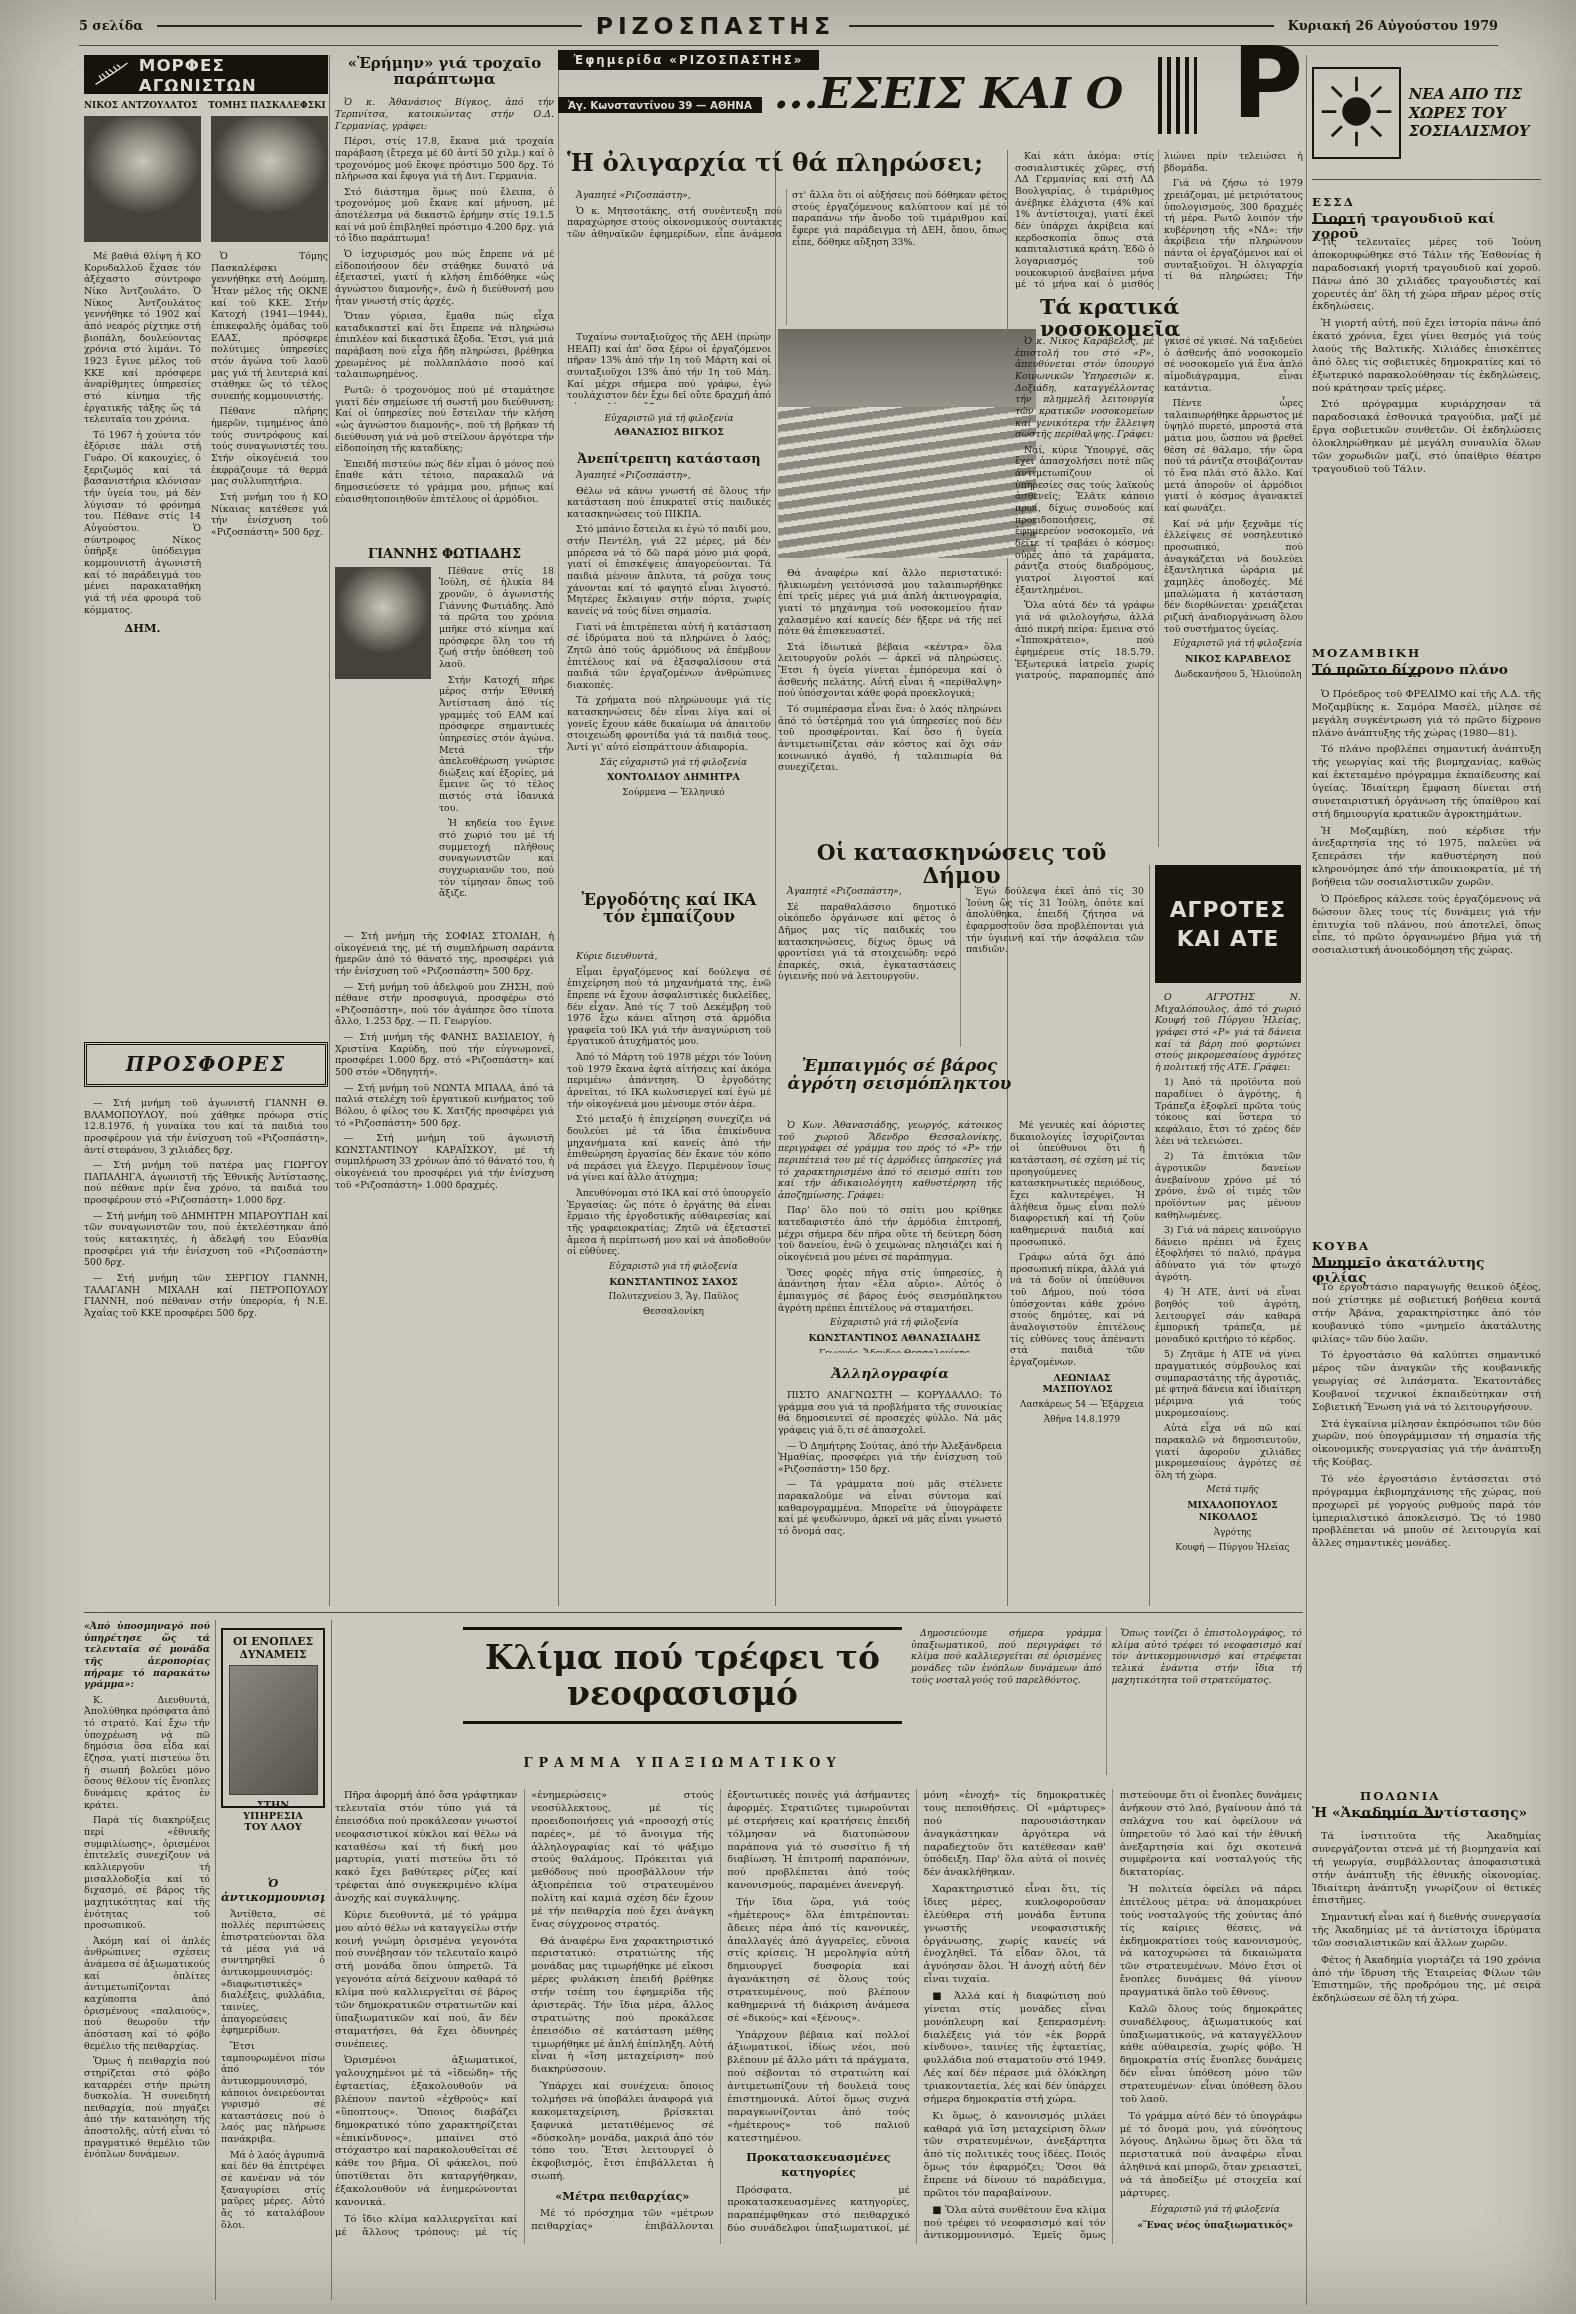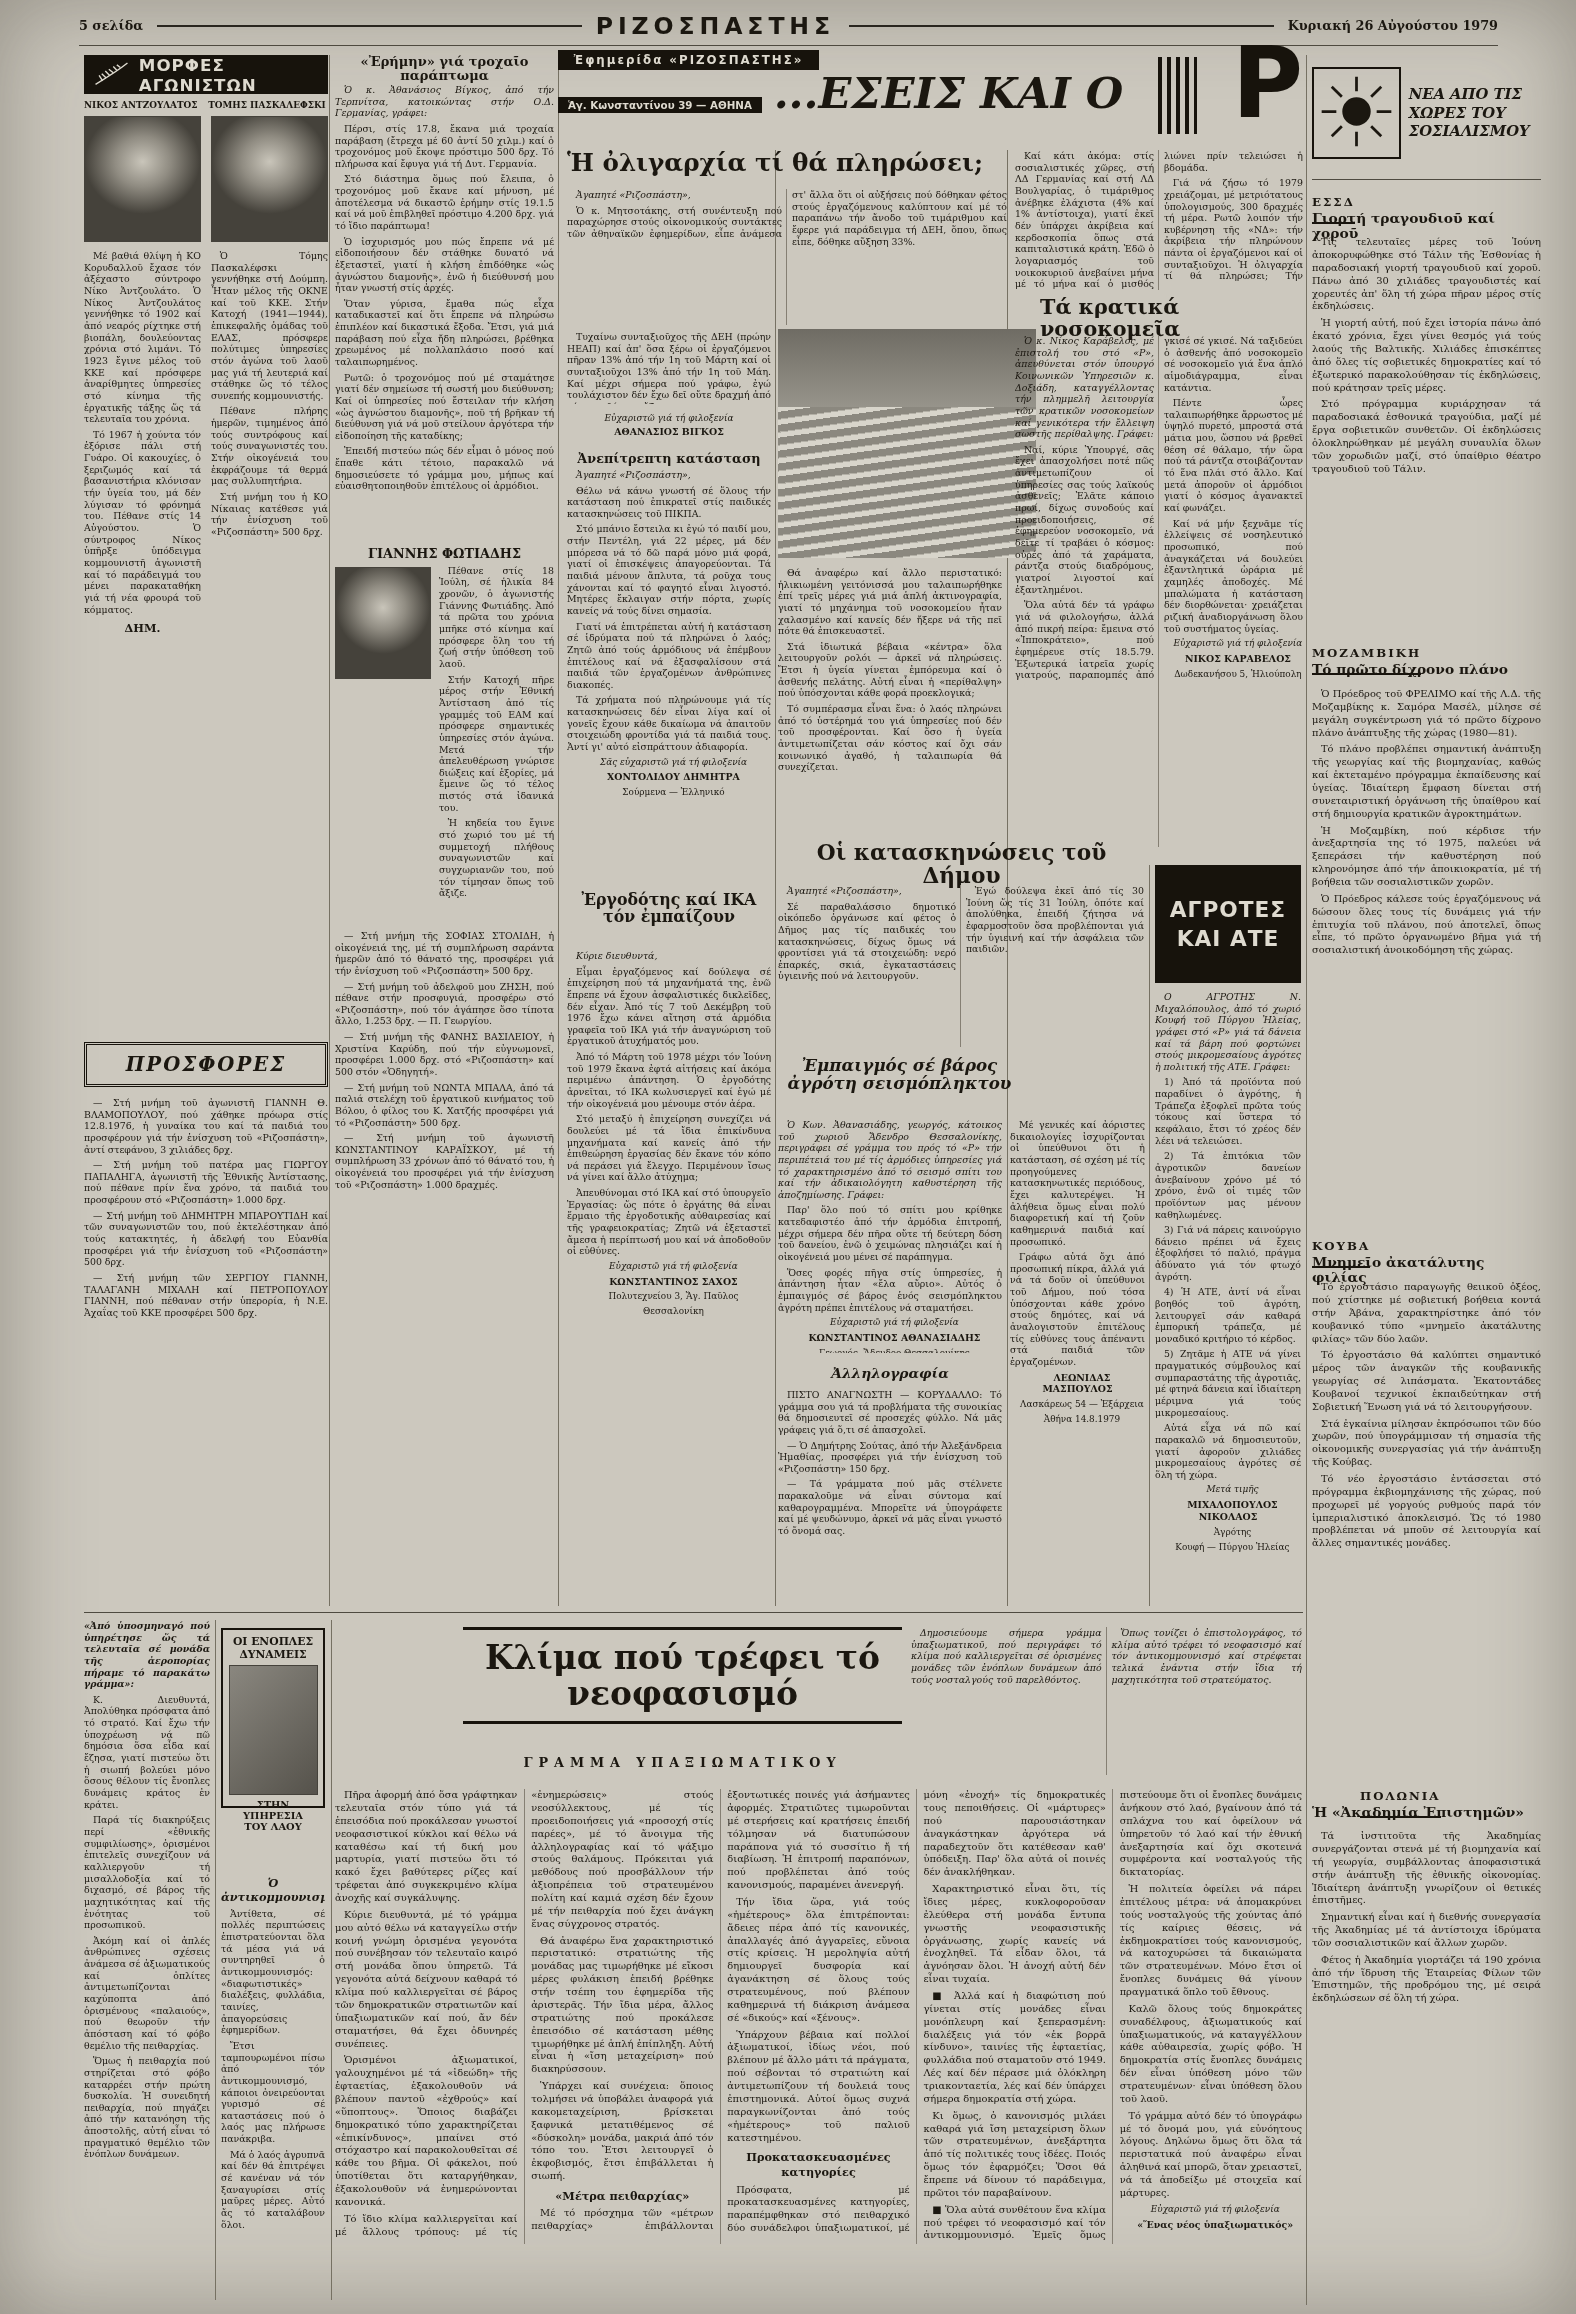--- a/index.html
+++ b/index.html
@@ -75,21 +75,21 @@
 
     </div>
     <div class="bt" style="width:117px;height:388px;">
       <p>Ὁ Τόμης Πασκαλέφσκι γεννήθηκε στή Δούμπη. Ἦταν μέλος τῆς ΟΚΝΕ καί τοῦ ΚΚΕ. Στήν Κατοχή (1941—1944), ἐπικεφαλῆς ὁμάδας τοῦ ΕΛΑΣ, πρόσφερε πολύτιμες ὑπηρεσίες στόν ἀγώνα τοῦ λαοῦ μας γιά τή λευτεριά καί στάθηκε ὥς τό τέλος συνεπής κομμουνιστής.</p>
       <p>Πέθανε πλήρης ἡμερῶν, τιμημένος ἀπό τούς συντρόφους καί τούς συναγωνιστές του. Στήν οἰκογένειά του ἐκφράζουμε τά θερμά μας συλλυπητήρια.</p>
       <p>Στή μνήμη του ἡ ΚΟ Νίκαιας κατέθεσε γιά τήν ἐνίσχυση τοῦ «Ριζοσπάστη» 500 δρχ.</p>
     </div>
   </div>
 
   <div class="abs" style="left:335px;top:55px;width:219px;">
-    <div class="headline" style="font-size:13px;text-align:center;margin-bottom:1px;">«Ἐρήμην» γιά τροχαῖο παράπτωμα</div>
+    <div class="headline" style="font-size:15px;text-align:center;margin-bottom:9px;">«Ἐρήμην» γιά τροχαῖο παράπτωμα</div>
     <div class="bt" style="height:433px;">
       <p class="lead">Ὁ κ. Ἀθανάσιος Βίγκος, ἀπό τήν Τερπνίτσα, κατοικώντας στήν Ο.Δ. Γερμανίας, γράφει:</p>
       <p>Πέρσι, στίς 17.8, ἔκανα μιά τροχαία παράβαση (ἔτρεχα μέ 60 ἀντί 50 χιλμ.) καί ὁ τροχονόμος μοῦ ἔκοψε πρόστιμο 500 δρχ. Τό πλήρωσα καί ἔφυγα γιά τή Δυτ. Γερμανία.</p>
       <p>Στό διάστημα ὅμως πού ἔλειπα, ὁ τροχονόμος μοῦ ἔκανε καί μήνυση, μέ ἀποτέλεσμα νά δικαστῶ ἐρήμην στίς 19.1.5 καί νά μοῦ ἐπιβληθεῖ πρόστιμο 4.200 δρχ. γιά τό ἴδιο παράπτωμα!</p>
       <p>Ὁ ἰσχυρισμός μου πώς ἔπρεπε νά μέ εἰδοποιήσουν δέν στάθηκε δυνατό νά ἐξεταστεῖ, γιατί ἡ κλήση ἐπιδόθηκε «ὡς ἀγνώστου διαμονῆς», ἐνῶ ἡ διεύθυνσή μου ἦταν γνωστή στίς ἀρχές.</p>
       <p>Ὅταν γύρισα, ἔμαθα πώς εἶχα καταδικαστεῖ καί ὅτι ἔπρεπε νά πληρώσω ἐπιπλέον καί δικαστικά ἔξοδα. Ἔτσι, γιά μιά παράβαση πού εἶχα ἤδη πληρώσει, βρέθηκα χρεωμένος μέ πολλαπλάσιο ποσό καί ταλαιπωρημένος.</p>
       <p>Ρωτῶ: ὁ τροχονόμος πού μέ σταμάτησε γιατί δέν σημείωσε τή σωστή μου διεύθυνση; Καί οἱ ὑπηρεσίες πού ἔστειλαν τήν κλήση «ὡς ἀγνώστου διαμονῆς», ποῦ τή βρῆκαν τή διεύθυνση γιά νά μοῦ στείλουν ἀργότερα τήν εἰδοποίηση τῆς καταδίκης;</p>
       <p>Ἐπειδή πιστεύω πώς δέν εἶμαι ὁ μόνος πού ἔπαθε κάτι τέτοιο, παρακαλῶ νά δημοσιεύσετε τό γράμμα μου, μήπως καί εὐαισθητοποιηθοῦν ἐπιτέλους οἱ ἁρμόδιοι.</p>
     </div>
   </div>
@@ -331,21 +331,21 @@
   <div class="abs" style="left:1312px;top:1235px;"><span class="country">ΚΟΥΒΑ</span></div>
   <div class="abs sechead" style="left:1312px;top:1255px;width:229px;">Μνημεῖο ἀκατάλυτης φιλίας</div>
   <div class="abs nt" style="left:1312px;top:1281px;width:229px;height:491px;">
     <p>Τό ἐργοστάσιο παραγωγῆς θειικοῦ ὀξέος, πού χτίστηκε μέ σοβιετική βοήθεια κοντά στήν Ἀβάνα, χαρακτηρίστηκε ἀπό τόν κουβανικό τύπο «μνημεῖο ἀκατάλυτης φιλίας» τῶν δύο λαῶν.</p>
     <p>Τό ἐργοστάσιο θά καλύπτει σημαντικό μέρος τῶν ἀναγκῶν τῆς κουβανικῆς γεωργίας σέ λιπάσματα. Ἑκατοντάδες Κουβανοί τεχνικοί ἐκπαιδεύτηκαν στή Σοβιετική Ἕνωση γιά νά τό λειτουργήσουν.</p>
     <p>Στά ἐγκαίνια μίλησαν ἐκπρόσωποι τῶν δύο χωρῶν, πού ὑπογράμμισαν τή σημασία τῆς οἰκονομικῆς συνεργασίας γιά τήν ἀνάπτυξη τῆς Κούβας.</p>
     <p>Τό νέο ἐργοστάσιο ἐντάσσεται στό πρόγραμμα ἐκβιομηχάνισης τῆς χώρας, πού προχωρεῖ μέ γοργούς ρυθμούς παρά τόν ἰμπεριαλιστικό ἀποκλεισμό. Ὥς τό 1980 προβλέπεται νά μποῦν σέ λειτουργία καί ἄλλες σημαντικές μονάδες.</p>
   </div>
 
   <div class="abs" style="left:1312px;top:1785px;margin-left:48px;"><span class="country">ΠΟΛΩΝΙΑ</span></div>
-  <div class="abs sechead" style="left:1312px;top:1805px;width:229px;">Ἡ «Ἀκαδημία Ἐπιστημῶν»</div>
+  <div class="abs sechead" style="left:1312px;top:1805px;width:229px;">Ἡ «Ἀκαδημία Ἀντίστασης»</div>
   <div class="abs nt" style="left:1312px;top:1830px;width:229px;height:467px;">
     <p>Τά ἰνστιτοῦτα τῆς Ἀκαδημίας συνεργάζονται στενά μέ τή βιομηχανία καί τή γεωργία, συμβάλλοντας ἀποφασιστικά στήν ἀνάπτυξη τῆς ἐθνικῆς οἰκονομίας. Ἰδιαίτερη ἀνάπτυξη γνωρίζουν οἱ θετικές ἐπιστῆμες.</p>
     <p>Σημαντική εἶναι καί ἡ διεθνής συνεργασία τῆς Ἀκαδημίας μέ τά ἀντίστοιχα ἱδρύματα τῶν σοσιαλιστικῶν καί ἄλλων χωρῶν.</p>
     <p>Φέτος ἡ Ἀκαδημία γιορτάζει τά 190 χρόνια ἀπό τήν ἵδρυση τῆς Ἑταιρείας Φίλων τῶν Ἐπιστημῶν, τῆς προδρόμου της, μέ σειρά ἐκδηλώσεων σέ ὅλη τή χώρα.</p>
   </div>
 
 </div>
 
 
 </body></html>

